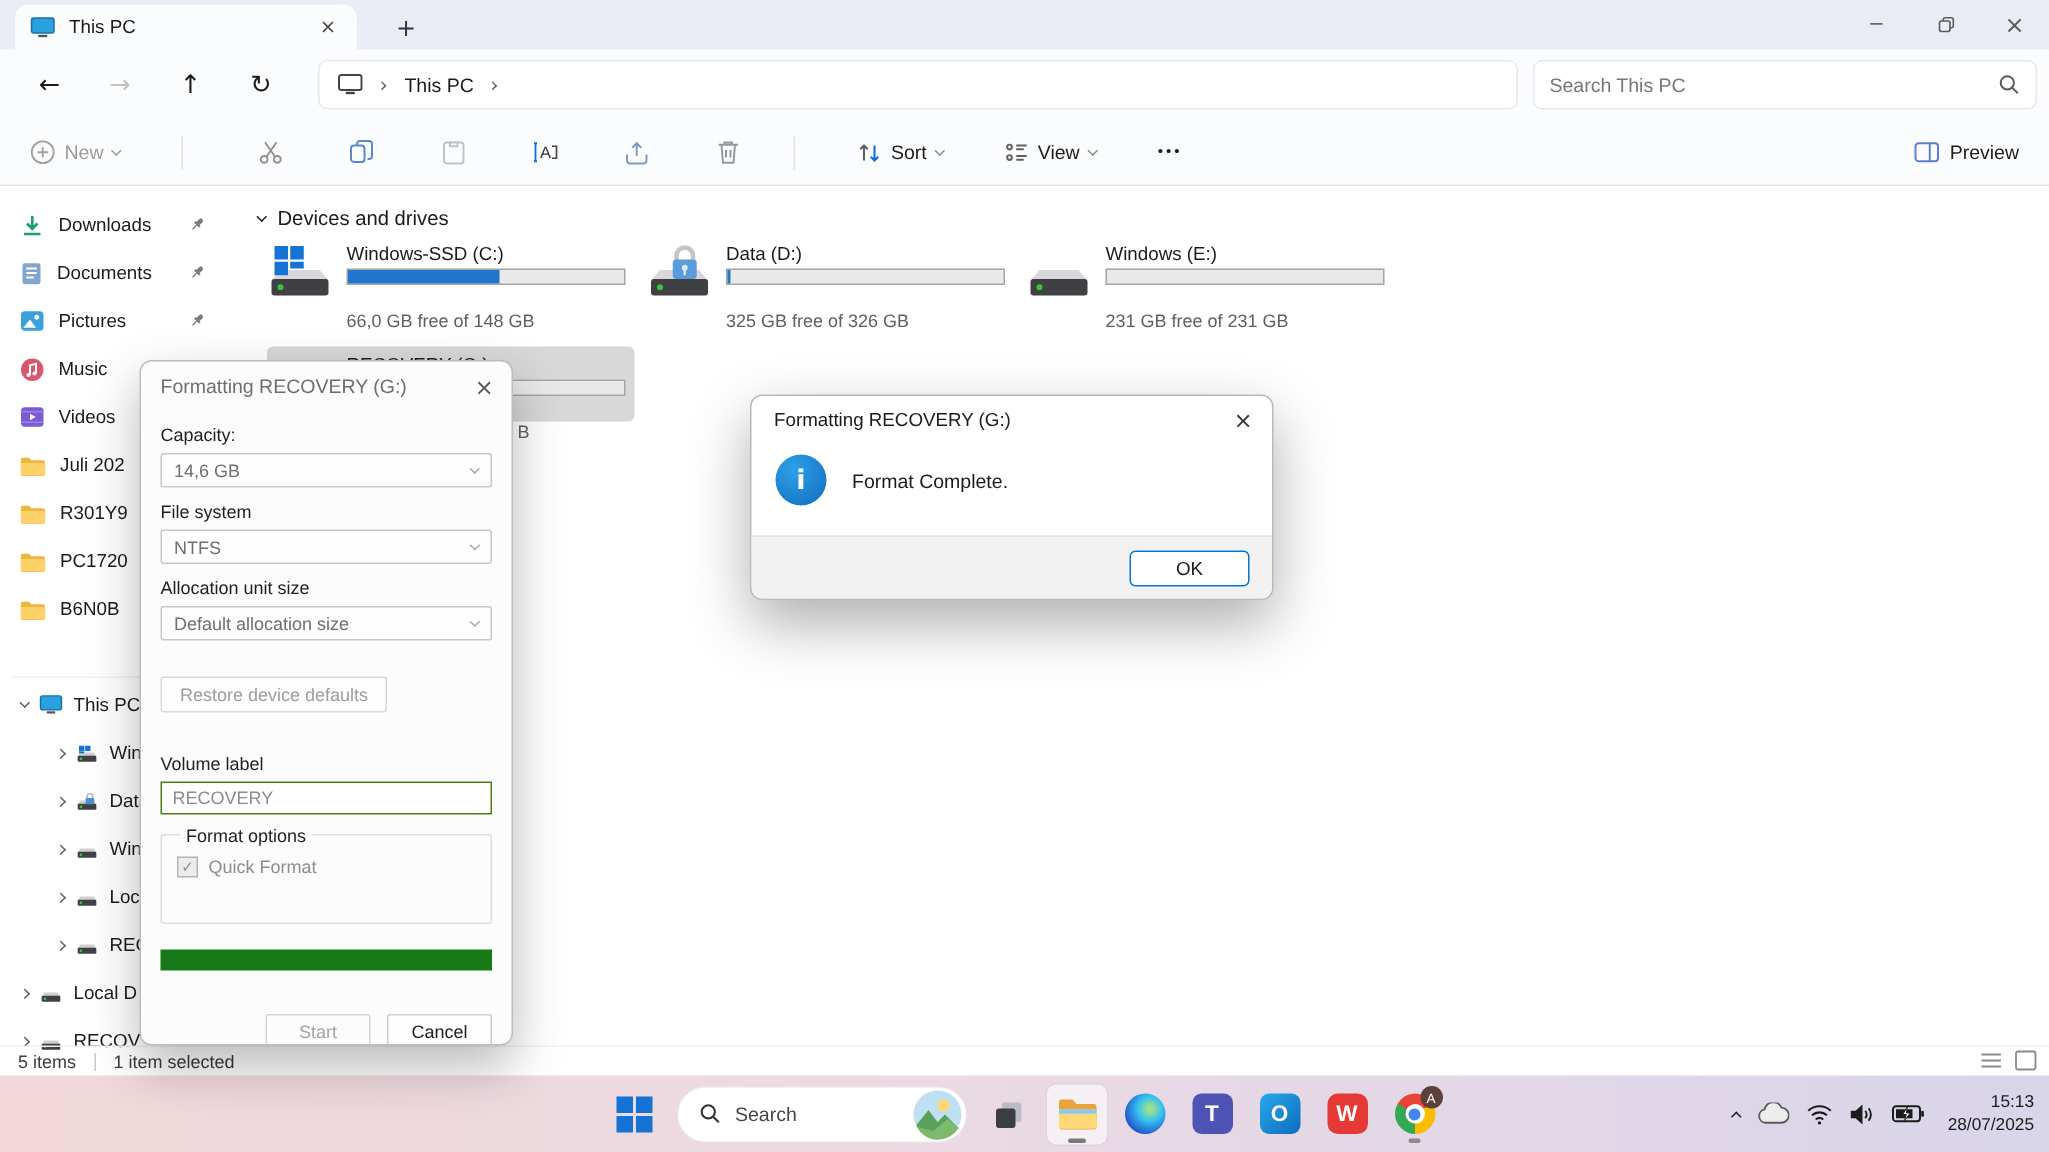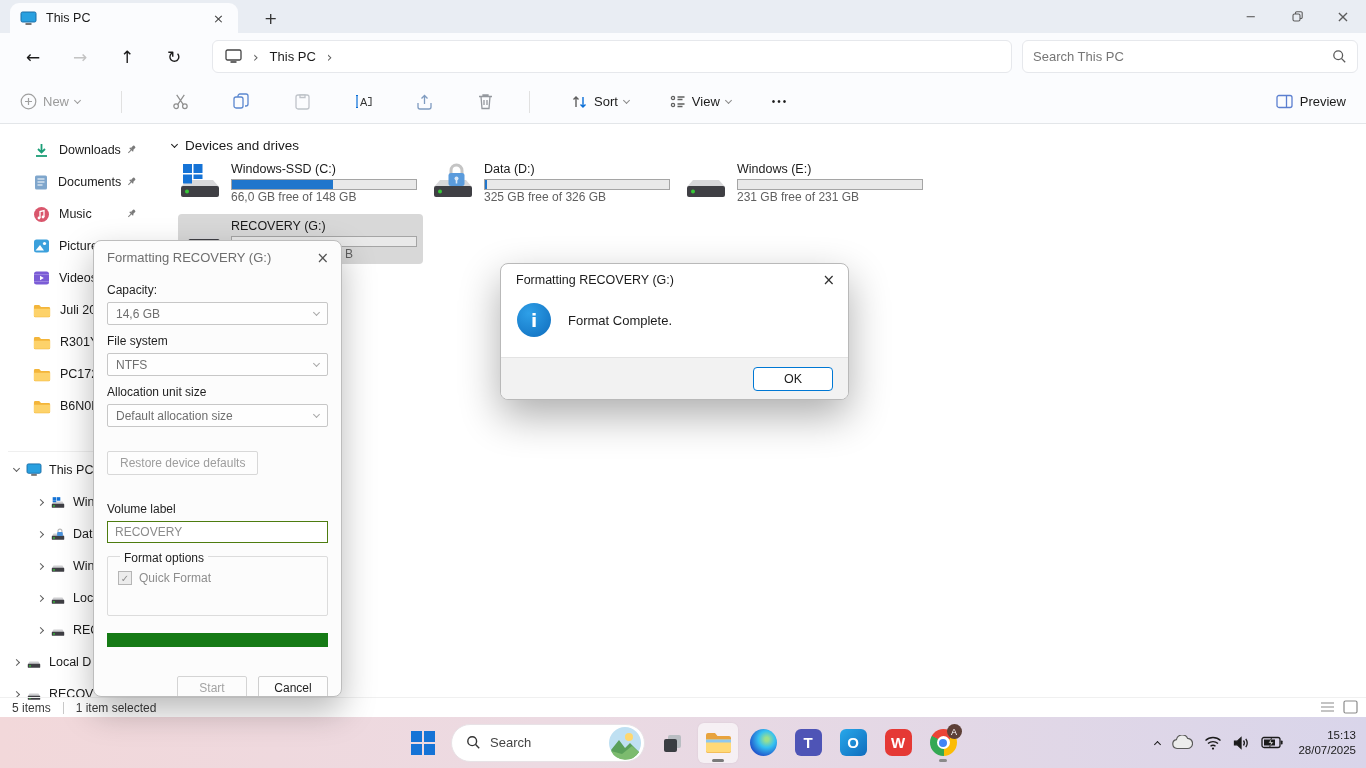--- a/index.html
+++ b/index.html
@@ -36,38 +36,38 @@
   .tbtn{display:flex;align-items:center;gap:6px;font-size:13px;color:#1b1b1b;margin-right:24px;}
   .tbtn.gray{color:#9b9b9b;}
   .tdiv{width:1px;height:22px;background:#e1e1e1;margin-right:24px;}
   .ticon{width:34px;height:34px;display:flex;align-items:center;justify-content:center;margin-right:10px;}
   .more-dots{font-size:10px;letter-spacing:2px;color:#1b1b1b;}
   .preview{margin-left:auto;display:flex;align-items:center;gap:7px;font-size:13px;color:#1b1b1b;}
 
   
   .main{display:flex;height:573px;}
   .sidebar{width:160px;padding-top:10px;flex-shrink:0;}
-  .sitem{height:32px;display:flex;align-items:center;padding-left:33px;gap:9px;position:relative;}
+  .sitem{height:32px;display:flex;align-items:center;padding-left:13px;gap:9px;position:relative;}
   .sitem .lbl{font-size:12.5px;color:#1b1b1b;white-space:nowrap;}
   .pin{position:absolute;left:126px;top:10px;}
   .sspacer{height:30px;border-bottom:1px solid #efefef;margin:0 8px 2px;}
   .titem{height:32px;display:flex;align-items:center;gap:7px;position:relative;white-space:nowrap;}
   .titem .lbl{font-size:12.5px;color:#1b1b1b;}
   .tchev{color:#5f5f5f;}
 
   .content{flex:1;padding:14px 0 0 8px;}
   .secthead{display:flex;align-items:center;gap:8px;padding-left:4px;color:#1b1b1b;}
   .secthead .t{font-size:13.5px;}
   .tilerow{display:flex;margin-top:9px;padding-left:10px;}
   .tile{width:253px;display:flex;gap:9px;}
   .tcol{width:188px;}
   .tname{font-size:12.5px;color:#1b1b1b;margin-bottom:3px;white-space:nowrap;}
   .tbar{width:186px;height:11px;border:1px solid #a5a5a5;background:#e9e9e9;}
   .tfill{height:100%;background:var(--barfill);}
-  .tfree{font-size:12px;color:#5f5f5f;margin-top:0;white-space:nowrap;}
+  .tfree{font-size:12px;color:#5f5f5f;margin-top:17px;white-space:nowrap;}
   .tile.selected{background:var(--sel);border-radius:4px;padding:5px 8px;width:245px;margin-left:10px;margin-top:10px;height:50px;}
   .freevis{display:inline-block;margin-left:114px;}
 
   
   .dico{position:relative;width:44px;height:38px;flex-shrink:0;}
 
   
   .fdialog{position:absolute;left:93px;top:240px;width:249px;height:457px;background:#fcfcfc;border:1px solid #bdbdbd;border-radius:8px;box-shadow:0 14px 34px rgba(0,0,0,.28);z-index:10;overflow:hidden;}
   .fd-title{height:33px;display:flex;align-items:center;justify-content:space-between;padding:0 12px 0 13px;}
   .fd-title .t{font-size:13px;color:#6e6e6e;}
@@ -284,42 +284,42 @@
         <span class="lbl">Documents</span>
         <svg class="pin" width="11" height="11" viewBox="0 0 12 12" fill="#7a7a7a">
             <g transform="rotate(45 6 6)">
               <rect x="4.4" y="1" width="3.2" height="4.6" rx="1"></rect>
               <rect x="3.2" y="5.2" width="5.6" height="1.6" rx=".8"></rect>
               <rect x="5.6" y="6.8" width="1" height="4.2"></rect>
             </g>
           </svg>
       </div>
       <div class="sitem">
-        <svg width="17" height="17" viewBox="0 0 17 17">
-            <circle cx="8.5" cy="8.5" r="7.5" fill="#d9566c"></circle>
-            <path d="M7 12V5.5l4-1V11" stroke="#fff" stroke-width="1.3" fill="none"></path>
-            <circle cx="6" cy="12" r="1.4" fill="#fff"></circle>
-            <circle cx="10" cy="11" r="1.4" fill="#fff"></circle>
-          </svg>
-        <span class="lbl">Music</span>
+        <svg width="17" height="16" viewBox="0 0 17 16">
+            <rect x="1" y="1.5" width="15" height="13" rx="2.5" fill="#3ba0dc"></rect>
+            <circle cx="11.5" cy="5.5" r="1.6" fill="#fff"></circle>
+            <path d="M2.5 12.5 7 7l4 5.5z" fill="#fff"></path>
+          </svg>
+        <span class="lbl">Pictures</span>
         <svg class="pin" width="11" height="11" viewBox="0 0 12 12" fill="#7a7a7a">
             <g transform="rotate(45 6 6)">
               <rect x="4.4" y="1" width="3.2" height="4.6" rx="1"></rect>
               <rect x="3.2" y="5.2" width="5.6" height="1.6" rx=".8"></rect>
               <rect x="5.6" y="6.8" width="1" height="4.2"></rect>
             </g>
           </svg>
       </div>
       <div class="sitem">
-        <svg width="17" height="16" viewBox="0 0 17 16">
-            <rect x="1" y="1.5" width="15" height="13" rx="2.5" fill="#3ba0dc"></rect>
-            <circle cx="11.5" cy="5.5" r="1.6" fill="#fff"></circle>
-            <path d="M2.5 12.5 7 7l4 5.5z" fill="#fff"></path>
-          </svg>
-        <span class="lbl">Pictures</span>
+        <svg width="17" height="17" viewBox="0 0 17 17">
+            <circle cx="8.5" cy="8.5" r="7.5" fill="#d9566c"></circle>
+            <path d="M7 12V5.5l4-1V11" stroke="#fff" stroke-width="1.3" fill="none"></path>
+            <circle cx="6" cy="12" r="1.4" fill="#fff"></circle>
+            <circle cx="10" cy="11" r="1.4" fill="#fff"></circle>
+          </svg>
+        <span class="lbl">Music</span>
         <svg class="pin" width="11" height="11" viewBox="0 0 12 12" fill="#7a7a7a">
             <g transform="rotate(45 6 6)">
               <rect x="4.4" y="1" width="3.2" height="4.6" rx="1"></rect>
               <rect x="3.2" y="5.2" width="5.6" height="1.6" rx=".8"></rect>
               <rect x="5.6" y="6.8" width="1" height="4.2"></rect>
             </g>
           </svg>
       </div>
       <div class="sitem">
         <svg width="17" height="16" viewBox="0 0 17 16">

